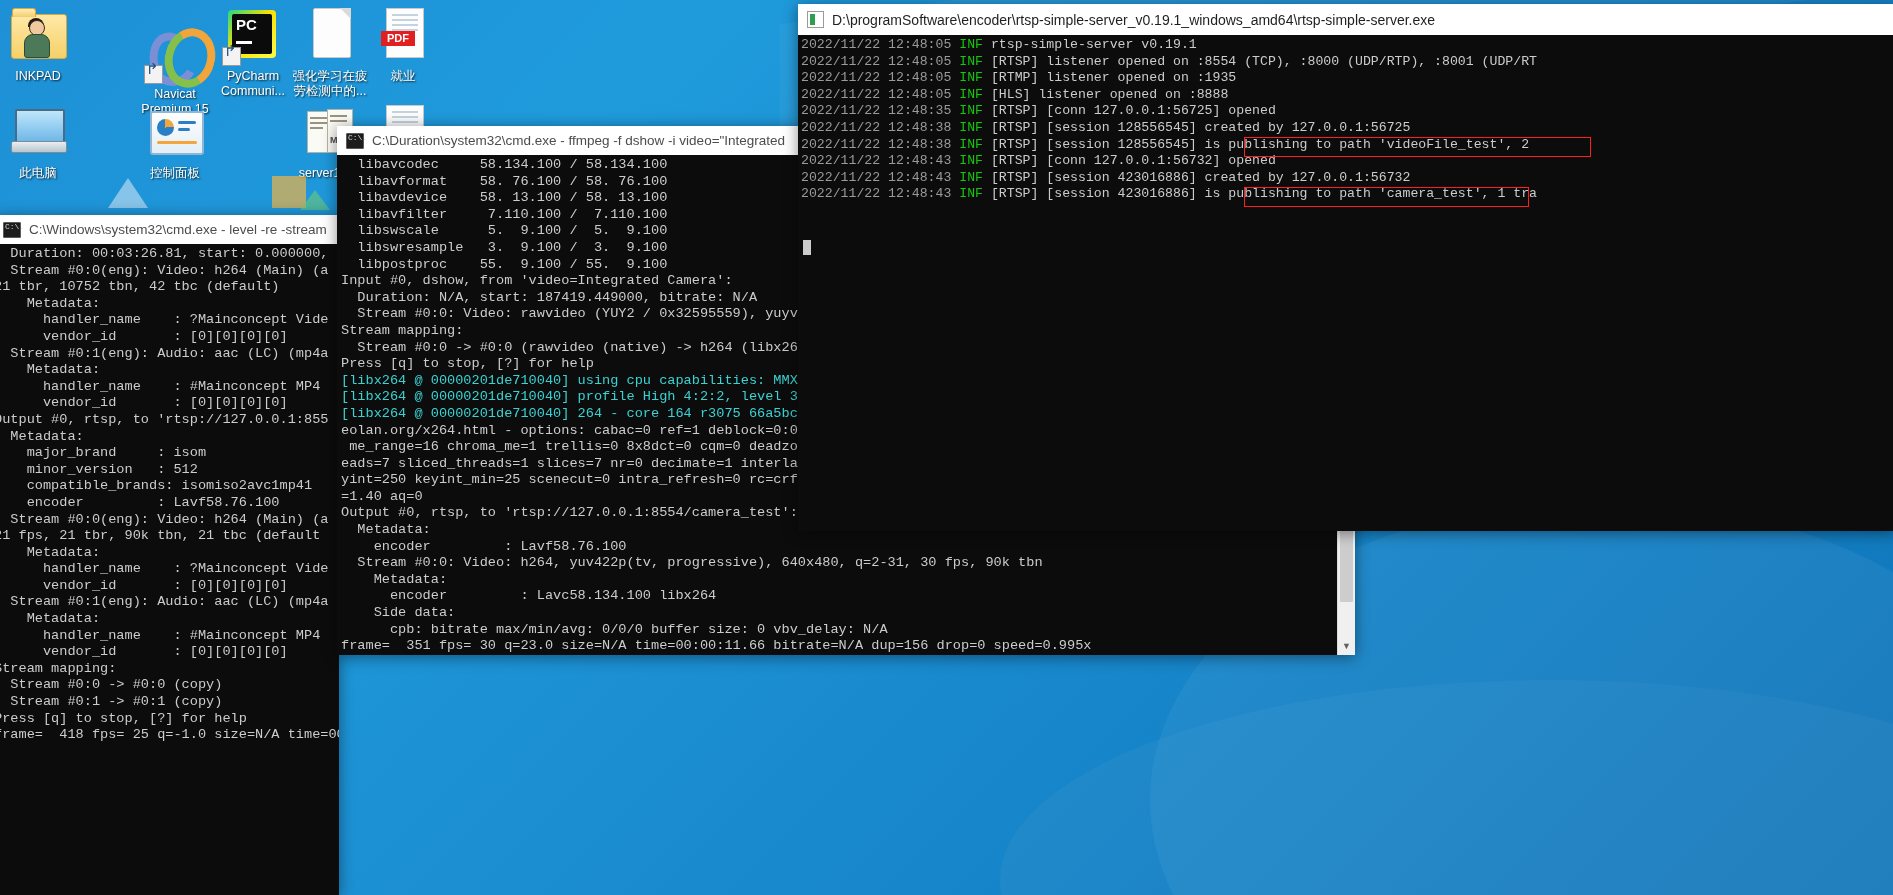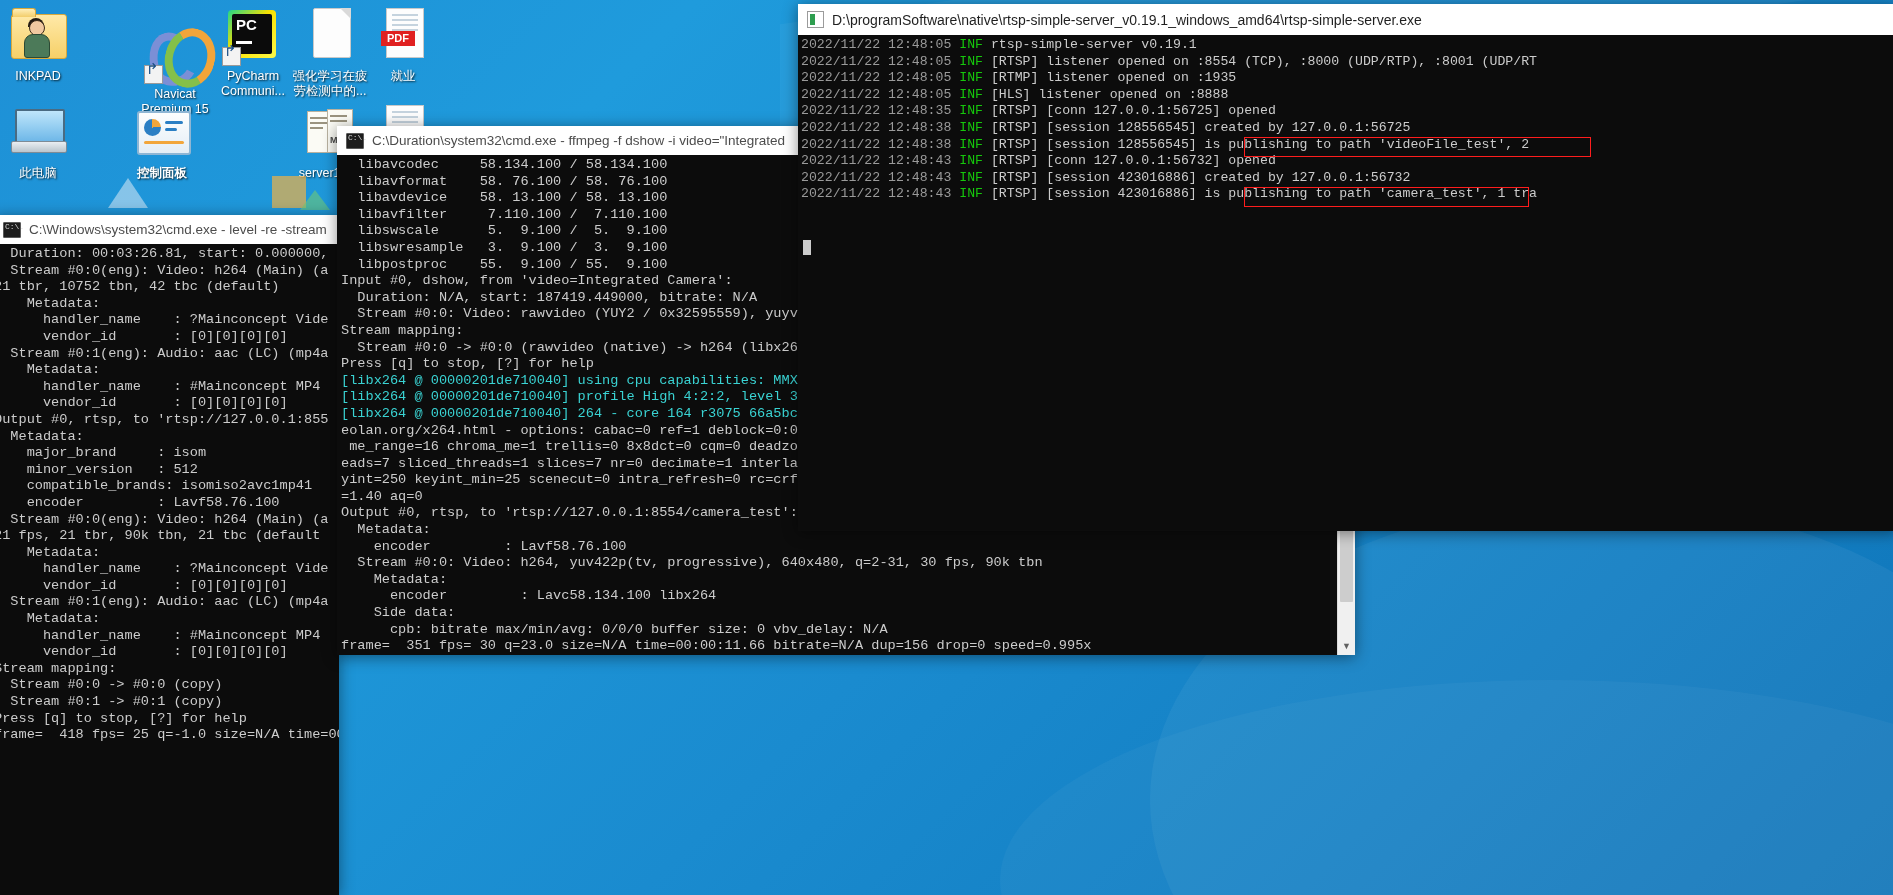--- a/index.html
+++ b/index.html
@@ -311,21 +311,21 @@
   <div class="desk-icon" style="left:-10px;top:103px;">
     <div class="glyph">
       <div class="ic-pc">
           <div class="scr"></div>
           <div class="kb"></div>
         </div>
     </div>
     <span class="label">此电脑</span>
   </div>
 
-  <div class="desk-icon" style="left:114px;top:103px;font-weight:bold;">
+  <div class="desk-icon" style="left:127px;top:103px;">
     <div class="glyph">
       <div class="ic-cp">
         <div class="pie"></div>
         <div class="li" style="left:26px;top:8px;width:18px;"></div>
         <div class="li" style="left:26px;top:15px;width:12px;"></div>
         <div class="li" style="left:5px;top:28px;width:40px;background:#f2a63b;"></div>
       </div>
     </div>
     <span class="label">控制面板</span>
   </div>
@@ -383,21 +383,21 @@
     <div class="vscroll" style="top:29px;">
       <div class="arw up">▲</div>
       <div class="thumb" style="top:17px;height:430px;"></div>
       <div class="arw dn">▼</div>
     </div>
   </div>
 
   <div class="win" style="left:798px;top:4px;width:1100px;height:527px;">
     <div class="win-title" style="height:31px;font-size:14px;color:#1f1f1f;">
       <span class="rtsp-favicon"></span>
-      <span>D:\programSoftware\native\rtsp-simple-server_v0.19.1_windows_amd64\rtsp-simple-server.exe</span>
+      <span>D:\programSoftware\encoder\rtsp-simple-server_v0.19.1_windows_amd64\rtsp-simple-server.exe</span>
     </div>
     <div class="console" id="rtsp-console" style="height:496px;padding-left:3px;font-size:13.2px;line-height:16.8px;"><span class="ln" style="position: relative;"><span class="gy">2022/11/22 12:48:05 </span><span class="gr">INF</span><span> rtsp-simple-server v0.19.1</span></span><span class="ln" style="position: relative;"><span class="gy">2022/11/22 12:48:05 </span><span class="gr">INF</span><span> [RTSP] listener opened on :8554 (TCP), :8000 (UDP/RTP), :8001 (UDP/RT</span></span><span class="ln" style="position: relative;"><span class="gy">2022/11/22 12:48:05 </span><span class="gr">INF</span><span> [RTMP] listener opened on :1935</span></span><span class="ln" style="position: relative;"><span class="gy">2022/11/22 12:48:05 </span><span class="gr">INF</span><span> [HLS] listener opened on :8888</span></span><span class="ln" style="position: relative;"><span class="gy">2022/11/22 12:48:35 </span><span class="gr">INF</span><span> [RTSP] [conn 127.0.0.1:56725] opened</span></span><span class="ln" style="position: relative;"><span class="gy">2022/11/22 12:48:38 </span><span class="gr">INF</span><span> [RTSP] [session 128556545] created by 127.0.0.1:56725</span></span><span class="ln" style="position: relative;"><span class="gy">2022/11/22 12:48:38 </span><span class="gr">INF</span><span> [RTSP] [session 128556545] is publishing to path 'videoFile_test', 2</span></span><span class="ln" style="position: relative;"><span class="gy">2022/11/22 12:48:43 </span><span class="gr">INF</span><span> [RTSP] [conn 127.0.0.1:56732] opened</span></span><span class="ln" style="position: relative;"><span class="gy">2022/11/22 12:48:43 </span><span class="gr">INF</span><span> [RTSP] [session 423016886] created by 127.0.0.1:56732</span></span><span class="ln" style="position: relative;"><span class="gy">2022/11/22 12:48:43 </span><span class="gr">INF</span><span> [RTSP] [session 423016886] is publishing to path 'camera_test', 1 tra</span></span></div>
 
     <div class="caret" style="left:5px;top:236px;"></div>
   <div class="hl-box" style="top: 132.8px; height: 18px; left: 446px; width: 345px; position: absolute;"></div>
       <div class="hl-box" style="top: 183.2px; height: 18px; left: 446px; width: 283px; position: absolute;"></div>
     </div>
 
 </div>
 

